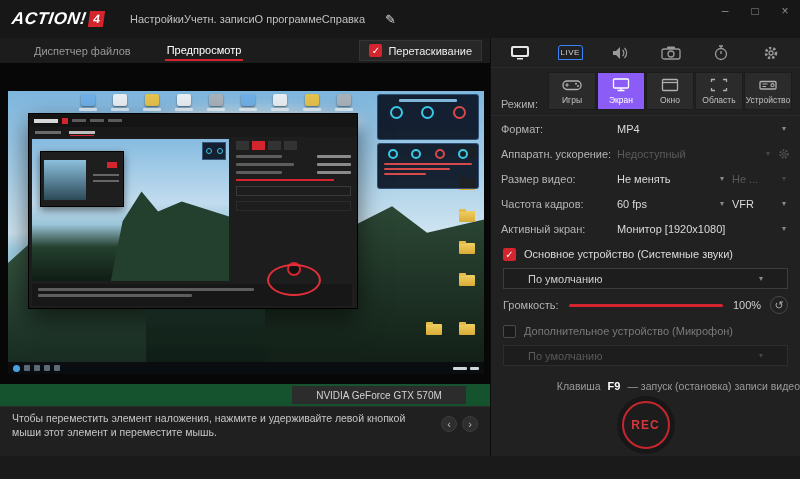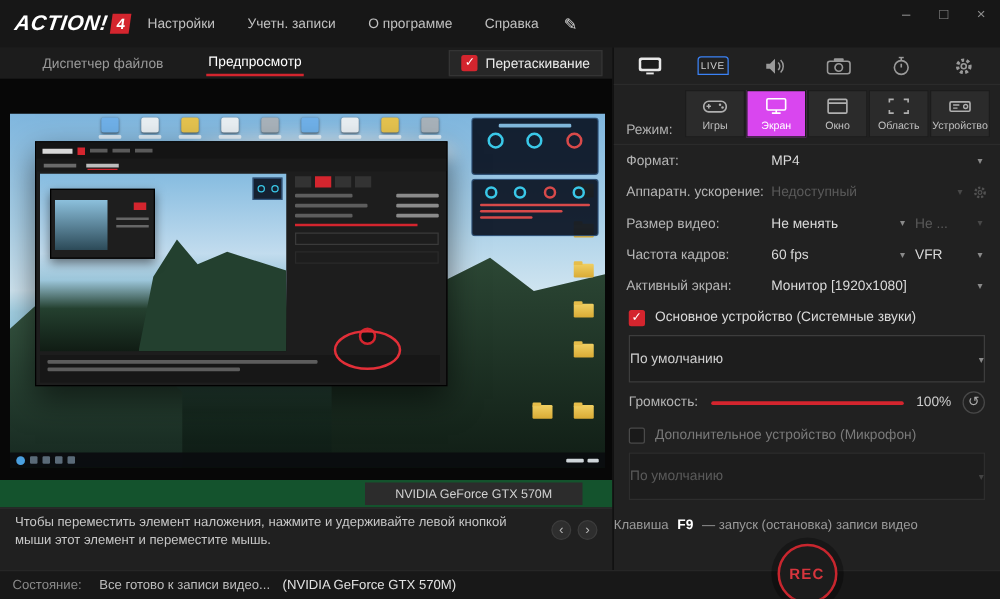--- a/index.html
+++ b/index.html
@@ -5,21 +5,21 @@
   *{box-sizing:border-box;margin:0;padding:0}
   html,body{width:800px;height:479px}
   body{font-family:"Liberation Sans",sans-serif;background:#141414;overflow:hidden}
   .app{position:relative;width:800px;height:479px;background:#1a1a1a;color:#c8c8c8}
 
   
   .titlebar{position:absolute;top:0;left:0;right:0;height:38px;background:#171717;display:flex;align-items:center}
   .logo{display:flex;align-items:center;margin-left:12px;transform:skewX(-8deg)}
   .logo-text{color:#fff;font-weight:bold;font-style:italic;font-size:17px;letter-spacing:.5px}
   .logo-ver{background:#d4252e;color:#fff;font-weight:bold;font-size:12px;padding:1px 4px;margin-left:3px}
-  .menus{display:flex;gap:26px;margin-left:14px;font-size:11px;color:#c0c0c0}
+  .menus{display:flex;margin-left:26px;font-size:11px;color:#c0c0c0}
   .menus span{cursor:default}
   .brush{margin-left:20px;color:#d8d8d8;font-size:13px}
   .win-controls{margin-left:auto;display:flex;align-self:flex-start}
   .wc{width:30px;height:22px;display:flex;align-items:center;justify-content:center;color:#8f8f8f;font-size:12px}
 
   
   .tabrow{position:absolute;top:38px;left:0;width:490px;height:25px;background:#1c1c1c;display:flex;align-items:center}
   .tab{margin-left:32px;font-size:11px;color:#9a9a9a;padding:4px 2px 3px}
   .tab.active{color:#fff;border-bottom:2px solid #d4252e}
   .dragbox{margin-left:auto;margin-right:8px;background:#272727;border:1px solid #343434;padding:3px 9px;display:flex;gap:6px;align-items:center;font-size:11px;color:#ececec}
@@ -116,48 +116,48 @@
   
   .rpanel{position:absolute;top:38px;left:490px;width:310px;bottom:23px;background:#212121;border-left:1px solid #0c0c0c}
   .rtabs{height:30px;display:flex;align-items:center;justify-content:space-between;padding:0 14px;border-bottom:1px solid #2b2b2b}
   .rtab{display:flex;align-items:center;justify-content:center;width:30px;height:22px}
   .live-pill{border:1px solid #3b82f6;border-radius:3px 3px 0 0;font-size:8px;color:#cfcfcf;padding:2px 2px;letter-spacing:.5px}
 
   .mode-row{display:flex;align-items:flex-end;gap:1px;padding:5px 4px 5px 10px;height:48px;border-bottom:1px solid #2b2b2b}
   .mode-label{width:46px;font-size:11px;color:#b0b0b0}
   .mode-btn{width:48px;height:38px;background:#2b2b2b;border:1px solid #1c1c1c;display:flex;flex-direction:column;align-items:center;justify-content:center;gap:3px}
   .mode-btn span{font-size:8.5px;color:#c0c0c0}
-  .mode-btn.active{background:#d946ef}
+  .mode-btn.active{background:#8b5cf6}
   .mode-btn.active span{color:#fff}
 
   .frow{display:flex;align-items:center;height:25px;padding:0 10px;font-size:11px}
   .frow .lbl{width:112px;color:#b4b4b4}
   .dd{flex:1;display:flex;align-items:center;justify-content:space-between;color:#dadada;padding:0 4px}
   .dd .chev{font-size:8px;color:#8a8a8a;margin-left:6px}
   .dd.small{flex:0 0 62px}
   .dd.disabled{color:#5a5a5a}
   .dd.disabled .chev{color:#484848}
   .mini-gear{opacity:.4;margin-left:4px;display:flex;align-items:center}
 
   .chk-row{display:flex;gap:8px;align-items:center;height:26px;padding:0 12px;font-size:11px;color:#dadada}
   .chk-row.dim{color:#7a7a7a}
   .cbox{width:13px;height:13px;border-radius:2px;background:#d4252e;color:#fff;font-size:10px;line-height:13px;text-align:center}
   .cbox.un{background:#1a1a1a;border:1px solid #4a4a4a}
-  .device-dd{margin:1px 12px 3px;height:38px;border:1px solid #3d3d3d;background:#1d1d1d;display:flex;align-items:center;justify-content:space-between;padding:0 0;font-size:11px;color:#cfcfcf}
+  .device-dd{margin:1px 12px 3px;height:21px;border:1px solid #3d3d3d;background:#1d1d1d;display:flex;align-items:center;justify-content:space-between;padding:0 24px;font-size:11px;color:#cfcfcf}
   .device-dd .chev{font-size:8px;color:#8a8a8a}
   .device-dd.disabled{color:#5a5a5a;border-color:#2d2d2d}
   .device-dd.disabled .chev{color:#444}
 
   .vol-row{display:flex;align-items:center;height:26px;padding:0 12px;font-size:11px}
   .vol-lbl{width:66px;color:#b4b4b4}
   .slider{flex:1;height:3px;background:#d4252e;border-radius:2px;margin-right:8px;position:relative}
   .vol-val{width:32px;text-align:center;color:#cfcfcf}
   .vol-reset{width:18px;height:18px;border:1px solid #484848;border-radius:50%;background:none;color:#b0b0b0;font-size:11px;line-height:15px;text-align:center;margin-left:7px}
 
-  .hotkey{display:flex;align-items:center;justify-content:flex-start;gap:7px;font-size:10.5px;color:#9a9a9a;margin-top:12px;height:16px}
+  .hotkey{display:flex;align-items:center;justify-content:flex-end;gap:7px;font-size:10.5px;color:#9a9a9a;margin-top:12px;height:16px}
   .hotkey .key{color:#fff;font-weight:bold;font-size:11px}
   .rec-wrap{display:flex;justify-content:center;margin-top:7px}
   .rec-btn{width:48px;height:48px;border-radius:50%;background:#1c1c1c;border:2px solid #c8262e;color:#d8353d;font-size:12px;font-weight:bold;letter-spacing:1px;box-shadow:0 0 0 5px rgba(0,0,0,.3);display:flex;align-items:center;justify-content:center}
 </style>
 </head>
 <body>
 
 <div class="app">
 
   <div class="titlebar">
@@ -343,25 +343,20 @@
   <div class="tips">
     <div class="tips-body">
       <div class="tips-text">Чтобы переместить элемент наложения, нажмите и удерживайте левой кнопкой мыши этот элемент и переместите мышь.</div>
       <div class="tips-nav">
         <button class="tnav">‹</button>
         <button class="tnav">›</button>
       </div>
     </div>
   </div>
 
-  <div class="statusbar">
-    <span class="st-label">Состояние:</span>
-    <span class="st-msg">Все готово к записи видео...</span>
-    <span class="st-gpu">(NVIDIA GeForce GTX 570M)</span>
-  </div>
 
   <div class="rpanel">
 
     <div class="rtabs">
       <span class="rtab">
         <svg width="20" height="16" viewBox="0 0 20 16">
             <rect x="1" y="1" width="18" height="11" rx="2" fill="#e8e8e8"></rect>
             <rect x="3" y="3" width="14" height="7" rx="1" fill="#1c1c1c"></rect>
             <rect x="7" y="13" width="6" height="1.5" fill="#e8e8e8"></rect>
           </svg>

